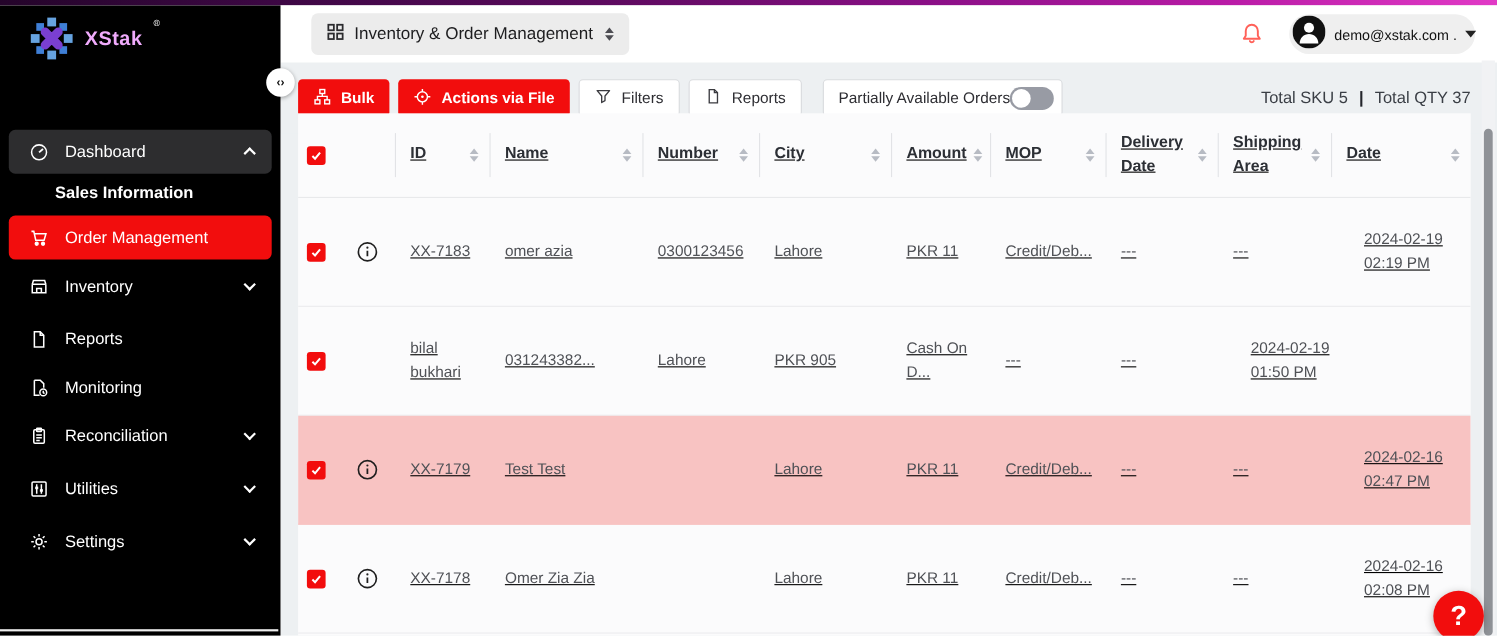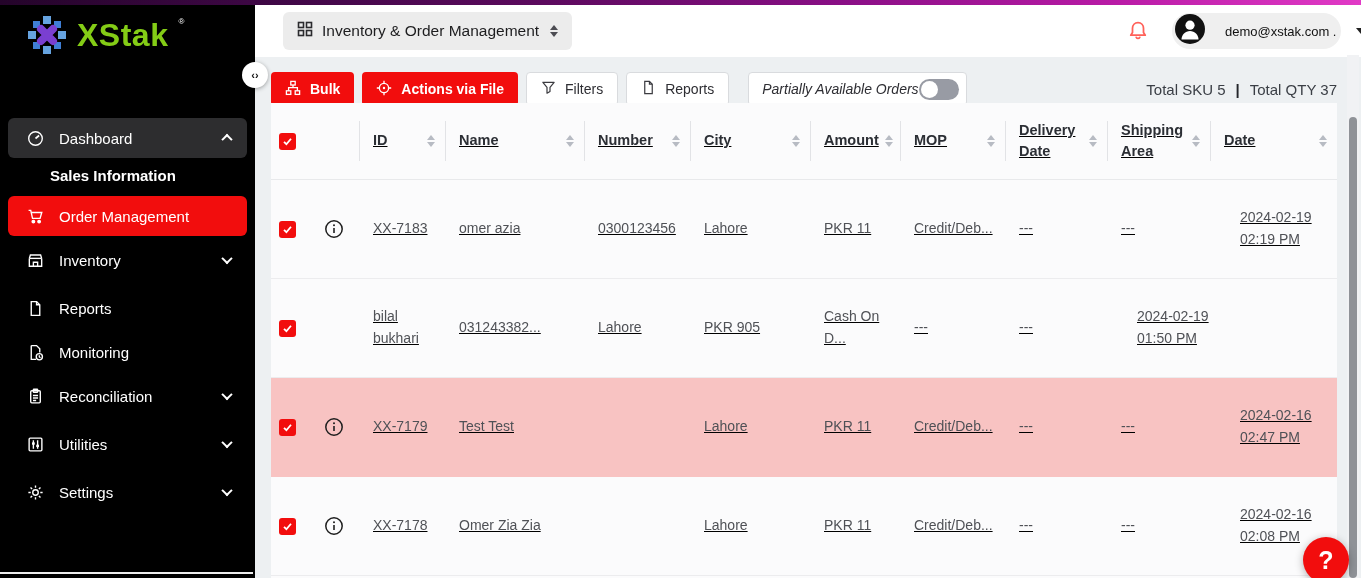--- a/index.html
+++ b/index.html
@@ -7,21 +7,21 @@
     font-family:"Liberation Sans", sans-serif; }
   .page { position:relative; width:1361px; height:578px; overflow:hidden; }
 
   
   .topstrip { position:absolute; top:0; left:0; width:1361px; height:5px;
     background:linear-gradient(90deg,#24042a 0%,#3c0743 18%,#5c0a5e 40%,#8a0f86 62%,#b91ba6 82%,#e13ac6 100%); }
 
   
   .sidebar { position:absolute; top:5px; left:0; width:255px; height:573px; background:#000; z-index:3; }
   .logo-row { position:absolute; top:10px; left:27px; display:flex; align-items:flex-start; gap:10px; }
-  .logo-word { color:#84cc16; font-size:32px; font-weight:700; letter-spacing:.5px; line-height:40px; }
+  .logo-word { color:#f0abfc; font-size:18px; font-weight:700; letter-spacing:.5px; line-height:40px; }
   .logo-reg { color:#fff; font-size:8px; vertical-align:top; line-height:14px; }
   .nav-item { position:absolute; left:8px; width:239px; height:40px; border-radius:6px;
     display:flex; align-items:center; padding:0 16px 0 18px; gap:15px; cursor:pointer; }
   .nav-item .nav-label { color:#fff; font-size:15px; font-weight:400; flex:1; }
   .nav-item.expanded { background:#2d2d2f; }
   .nav-item.active { background:#f20d0d; }
   .nav-sub { position:absolute; left:50px; height:24px; display:flex; align-items:center; cursor:pointer; }
   .nav-sub span { color:#fff; font-size:15px; font-weight:700; }
   .chev { width:8px; height:8px; border-right:2px solid #fff; border-bottom:2px solid #fff; display:inline-block; }
   .chev.down { transform:rotate(45deg) translate(-1px,-1px); }
@@ -34,36 +34,36 @@
   .app-header { position:absolute; top:0; left:0; right:0; height:52px; background:#fff; }
   .app-selector { position:absolute; left:28px; top:7px; height:38px; background:#ececec; border-radius:6px;
     display:flex; align-items:center; gap:9px; padding:0 14px; cursor:pointer; }
   .app-selector .sel-label { font-size:15.5px; color:#1d1d1f; font-weight:400; }
   .updown { display:inline-flex; flex-direction:column; gap:2px; margin-left:2px; }
   .updown i { display:block; border-left:4px solid transparent; border-right:4px solid transparent; }
   .updown i.u { border-bottom:5px solid #4c4c52; }
   .updown i.d { border-top:5px solid #4c4c52; }
   .bell-btn { position:absolute; left:872px; top:14px; width:22px; height:24px; cursor:pointer; }
   .user-pill { position:absolute; left:917px; top:8px; width:169px; height:36px; background:#efefef; border-radius:18px;
-    display:flex; align-items:center; padding:0 10px 0 3px; gap:20px; cursor:pointer; }
+    display:flex; align-items:center; padding:0 10px 0 3px; gap:8px; cursor:pointer; }
   .user-email { font-size:13px; color:#111; flex:1; white-space:nowrap; }
   .caret-down { width:0; height:0; border-left:5px solid transparent; border-right:5px solid transparent; border-top:6px solid #222; }
 
   
   .toolbar { position:absolute; top:52px; left:0; right:0; height:64px; background:#edf0f2;
     display:flex; align-items:center; padding-left:16px; }
   .btn { height:34px; border-radius:4px; display:inline-flex; align-items:center; gap:9px; padding:0 14px;
     font-size:14px; cursor:pointer; white-space:nowrap; }
   .btn-red { background:#f20d0d; color:#fff; font-weight:600; border:none; }
   .btn-white { background:#fff; color:#2e2e33; border:1px solid #d9dbde; font-weight:500; }
   .btn + .btn { margin-left:8px; }
   .btn-filters { margin-left:9px; }
   .btn-reports { margin-left:18px; }
   .partial-pill { margin-left:19px; height:34px; background:#fff; border:1px solid #d9dbde; border-radius:4px;
-    display:inline-flex; align-items:center; padding:0 7px 0 13px;font-style:italic; }
+    display:inline-flex; align-items:center; padding:0 7px 0 13px; }
   .partial-pill .pp-label { font-size:14px; color:#2e2e33; }
   .toggle { width:40px; height:21px; border-radius:11px; background:#989ba4; position:relative; cursor:pointer; }
   .toggle .knob { position:absolute; top:2px; left:2px; width:17px; height:17px; border-radius:50%; background:#fff; }
   .totals { margin-left:auto; padding-right:24px; font-size:15px; color:#3a3e45; font-weight:500;
     display:flex; align-items:center; gap:10px; white-space:nowrap; }
   .totals .divider { font-weight:700; color:#24262b; }
 
   .collapse-btn { position:absolute; left:-13px; top:57px; width:26px; height:26px; border-radius:50%;
     background:#fff; box-shadow:0 1px 4px rgba(0,0,0,.35); z-index:5; display:flex; align-items:center;
     justify-content:center; gap:1px; cursor:pointer; font-size:11px; font-weight:700; color:#111; }

